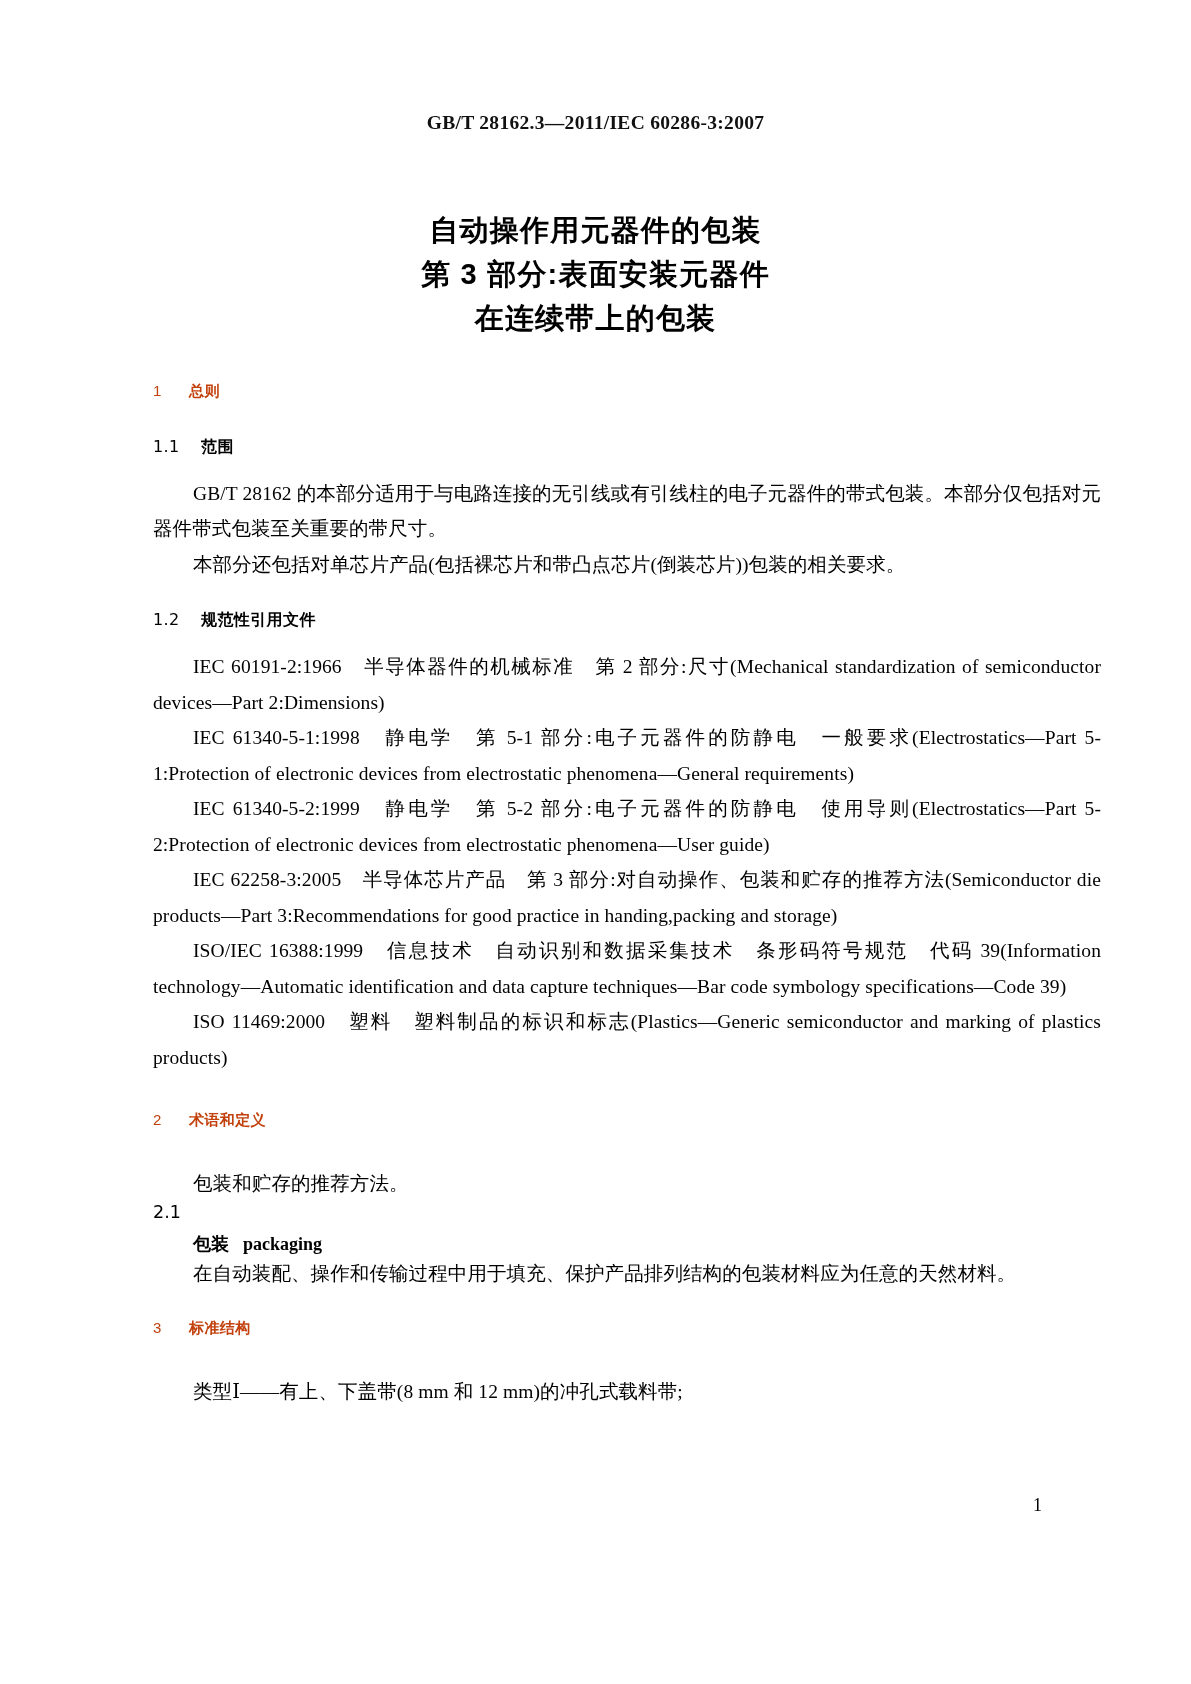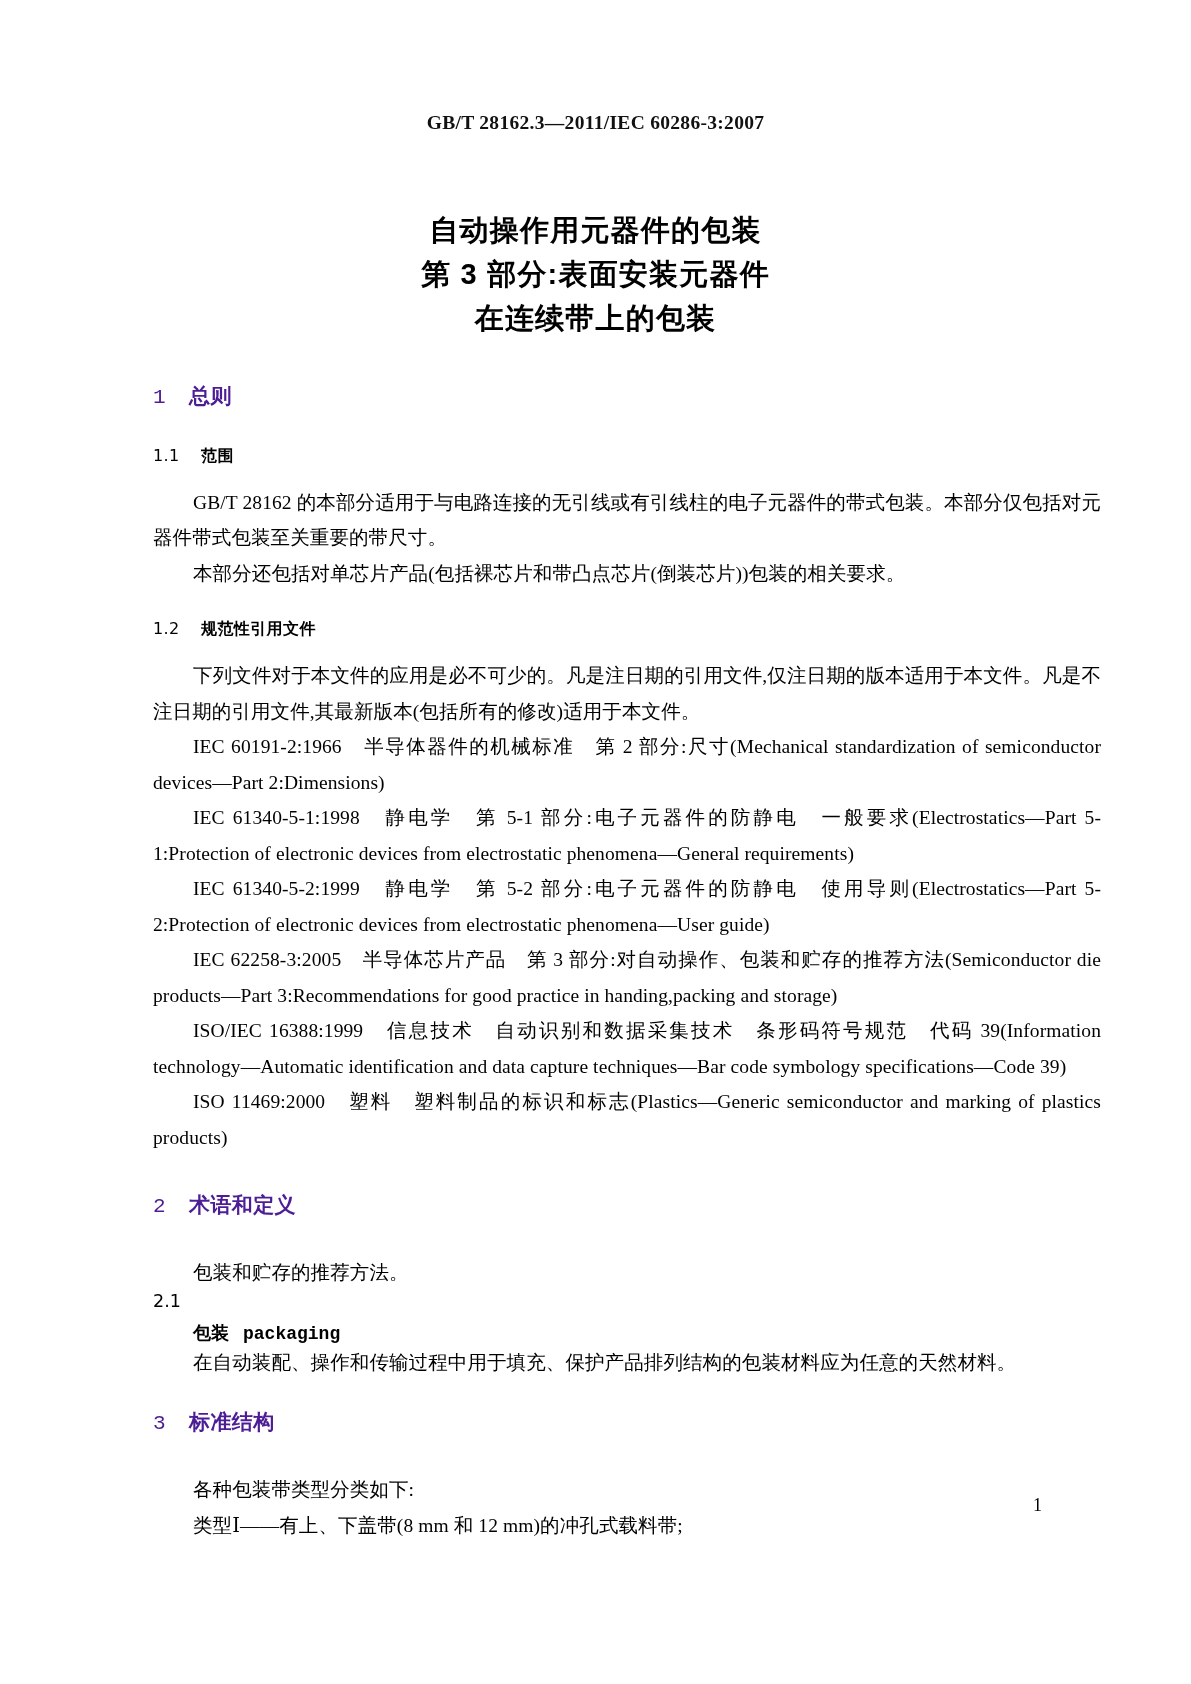--- a/index.html
+++ b/index.html
@@ -54,26 +54,26 @@
 
   
   .body {
     position: absolute;
     top: 382px;
     left: 122px;
     width: 948px;
   }
 
   h2.sec {
-    font-family: Liberation Mono, monospace;
-    font-size: 21px;
+    font-family: Liberation Sans, sans-serif;
+    font-size: 15px;
     font-weight: 700;
     margin: 0;
     letter-spacing: 0.4px;
-    color: #4c1d95;
+    color: #c2410c;
   }
   h2.sec .num {
     display: inline-block;
     min-width: 36px;
     font-weight: 400;
   }
   h3.subsec {
     font-family: "DejaVu Sans", "Liberation Sans", sans-serif;
     font-size: 16px;
     font-weight: 700;
@@ -94,21 +94,21 @@
     color: #000;
   }
   .term-name {
     font-family: "DejaVu Sans", "Liberation Sans", sans-serif;
     font-size: 18px;
     font-weight: 700;
     margin: 0 0 0 40px;
     color: #000;
   }
   .term-name .en {
-    font-family: Liberation Mono, monospace;
+    font-family: Liberation Serif, serif;
     font-weight: 700;
     margin-left: 14px;
   }
 
   p.para {
     font-family: "Liberation Serif", "DejaVu Serif", serif;
     font-size: 19.5px;
     line-height: 1.82;
     margin: 0;
     text-align: justify;
@@ -165,21 +165,20 @@
     <p class="para indent">本部分还包括对单芯片产品(包括裸芯片和带凸点芯片(倒装芯片))包装的相关要求。</p>
 
     <div class="gap-m"></div>
 
     <h3 class="subsec">
       <span class="num">1.2</span><span>规范性引用文件</span>
     </h3>
 
     <div class="gap-s"></div>
 
-    <p class="para indent">下列文件对于本文件的应用是必不可少的。凡是注日期的引用文件,仅注日期的版本适用于本文件。凡是不注日期的引用文件,其最新版本(包括所有的修改)适用于本文件。</p>
 
     <p class="para hang">IEC 60191-2:1966　半导体器件的机械标准　第 2 部分:尺寸(Mechanical standardization of semiconductor devices—Part 2:Dimensions)</p>
     <p class="para hang">IEC 61340-5-1:1998　静电学　第 5-1 部分:电子元器件的防静电　一般要求(Electrostatics—Part 5-1:Protection of electronic devices from electrostatic phenomena—General requirements)</p>
     <p class="para hang">IEC 61340-5-2:1999　静电学　第 5-2 部分:电子元器件的防静电　使用导则(Electrostatics—Part 5-2:Protection of electronic devices from electrostatic phenomena—User guide)</p>
     <p class="para hang">IEC 62258-3:2005　半导体芯片产品　第 3 部分:对自动操作、包装和贮存的推荐方法(Semiconductor die products—Part 3:Recommendations for good practice in handing,packing and storage)</p>
     <p class="para hang">ISO/IEC 16388:1999　信息技术　自动识别和数据采集技术　条形码符号规范　代码 39(Information technology—Automatic identification and data capture techniques—Bar code symbology specifications—Code 39)</p>
     <p class="para hang">ISO 11469:2000　塑料　塑料制品的标识和标志(Plastics—Generic semiconductor and marking of plastics products)</p>
 
     <div class="gap-l"></div>
 
@@ -202,20 +201,19 @@
     <p class="para indent">在自动装配、操作和传输过程中用于填充、保护产品排列结构的包装材料应为任意的天然材料。</p>
 
     <div class="gap-m"></div>
 
     <h2 class="sec">
       <span class="num">3</span><span>标准结构</span>
     </h2>
 
     <div class="gap-l"></div>
 
-    <p class="para indent">各种包装带类型分类如下:</p>
     <p class="para indent">类型Ⅰ——有上、下盖带(8 mm 和 12 mm)的冲孔式载料带;</p>
 
   </div>
 
   <div class="page-number">1</div>
 
 </div>
 
 </body></html>

